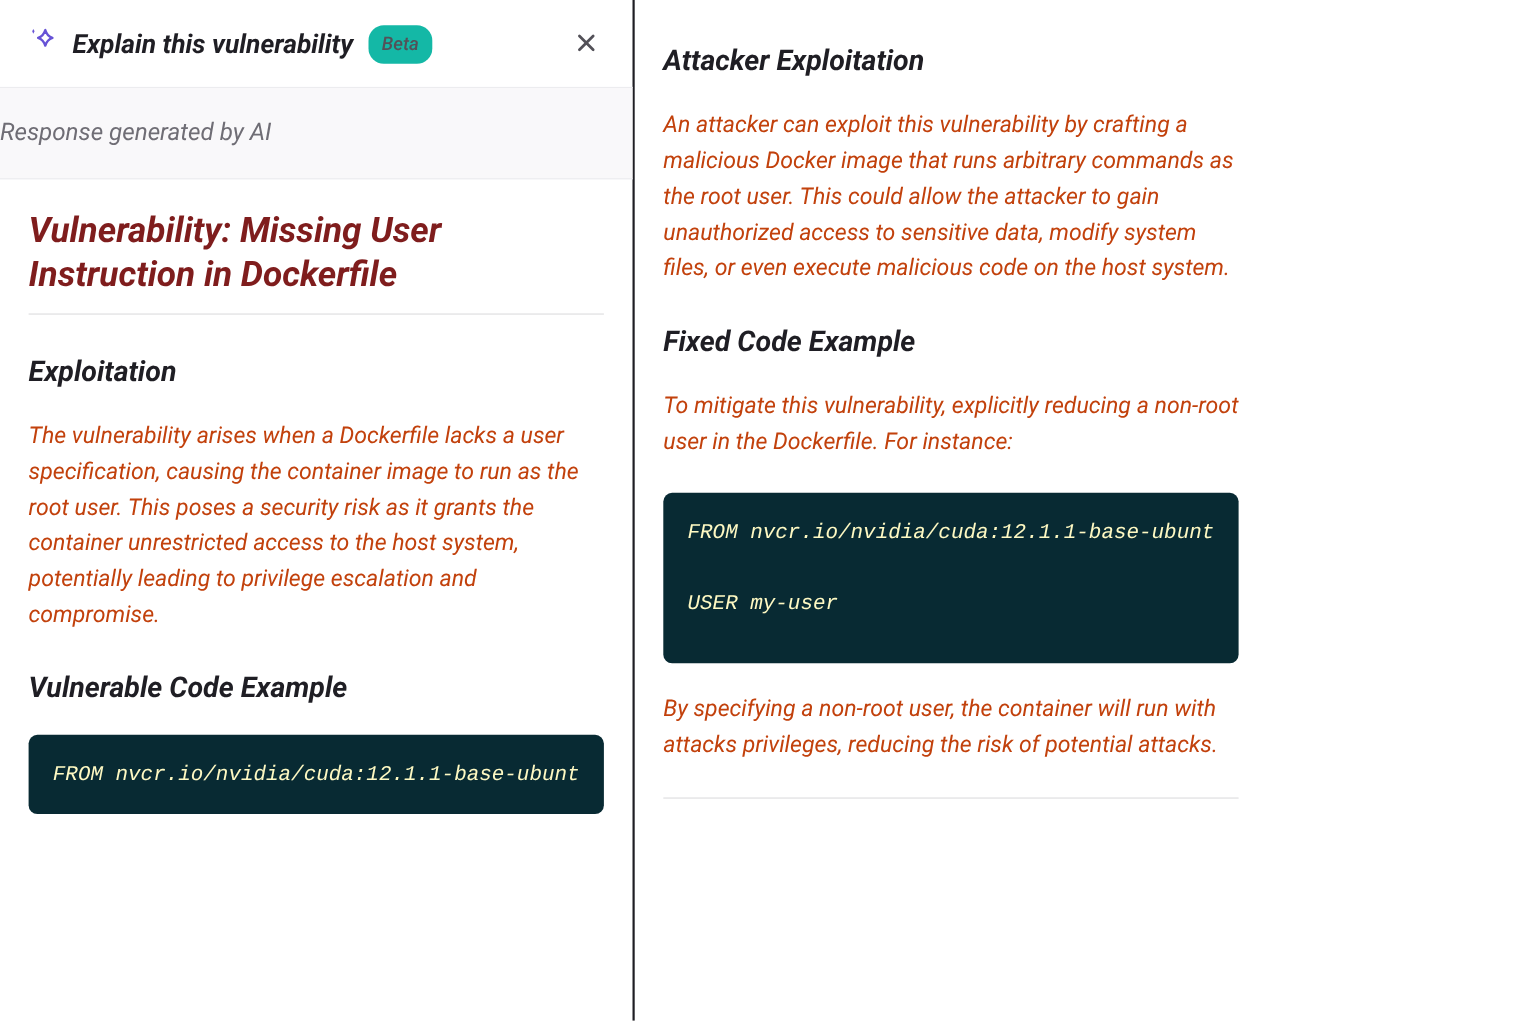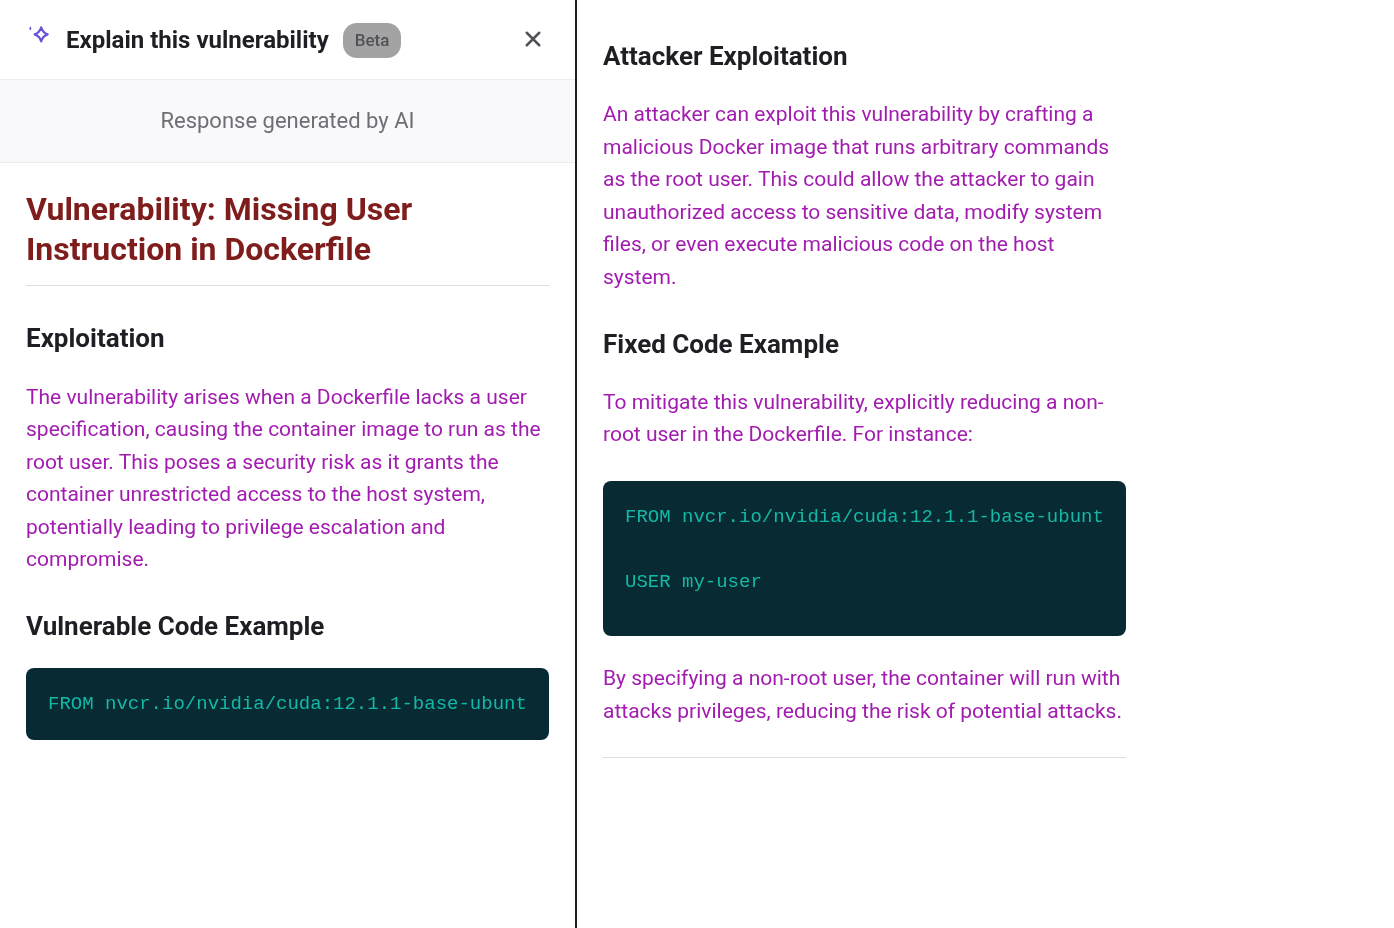--- a/index.html
+++ b/index.html
@@ -9,20 +9,21 @@
     color: #1f1e24;
     background: #fff;
     font-size: 20px;
     line-height: 1.55;
   }
   .layout {
     display: flex;
     width: 1152px;
     height: 928px;
     overflow: hidden;
+    font-style: italic;
   }
   .pane {
     flex: 1;
     min-width: 0;
     padding: 0;
     display: flex;
     flex-direction: column;
   }
   .pane.left { border-right: 2px solid #1f1e24; }
   
@@ -38,21 +39,21 @@
     gap: 14px;
     flex: 1;
     min-width: 0;
   }
   .panel-header .title-text {
     font-size: 24px;
     font-weight: 700;
     color: #1f1e24;
   }
   .badge {
-    background: #a3a3a3;
+    background: #14b8a6;
     color: #535158;
     font-size: 17px;
     padding: 4px 12px;
     border-radius: 14px;
     font-weight: 500;
   }
   .close-btn {
     background: none;
     border: none;
     cursor: pointer;
@@ -61,21 +62,21 @@
     display: flex;
     align-items: center;
     justify-content: center;
   }
   .close-btn svg { width: 20px; height: 20px; }
   .ai-icon svg { width: 26px; height: 26px; }
   .ai-banner {
     background: #f9f8fa;
     border-top: 1px solid #ececef;
     border-bottom: 1px solid #ececef;
-    text-align: center;
+    text-align: left;
     padding: 24px 0;
     color: #6f6d75;
     font-size: 22px;
   }
   .content {
     padding: 0 26px 0 26px;
     overflow: hidden;
   }
   .left .content { padding-top: 26px; }
   .right .content { padding-top: 28px; }
@@ -93,26 +94,26 @@
   }
   h2.section-h {
     font-size: 26px;
     font-weight: 700;
     margin-bottom: 22px;
     margin-top: 8px;
     color: #1f1e24;
   }
   p.body-p {
     font-size: 21px;
-    color: #a21caf;
+    color: #c2410c;
     margin-bottom: 30px;
   }
   pre.code-block {
     background: #082a33;
-    color: #14b8a6;
+    color: #fef9c3;
     border-radius: 8px;
     padding: 20px 22px;
     font-family: "SFMono-Regular", Consolas, "Liberation Mono", Menlo, monospace;
     font-size: 19px;
     line-height: 1.7;
     overflow: hidden;
     white-space: pre;
     margin-bottom: 26px;
   }
   .right pre.code-block { min-height: 155px; }

